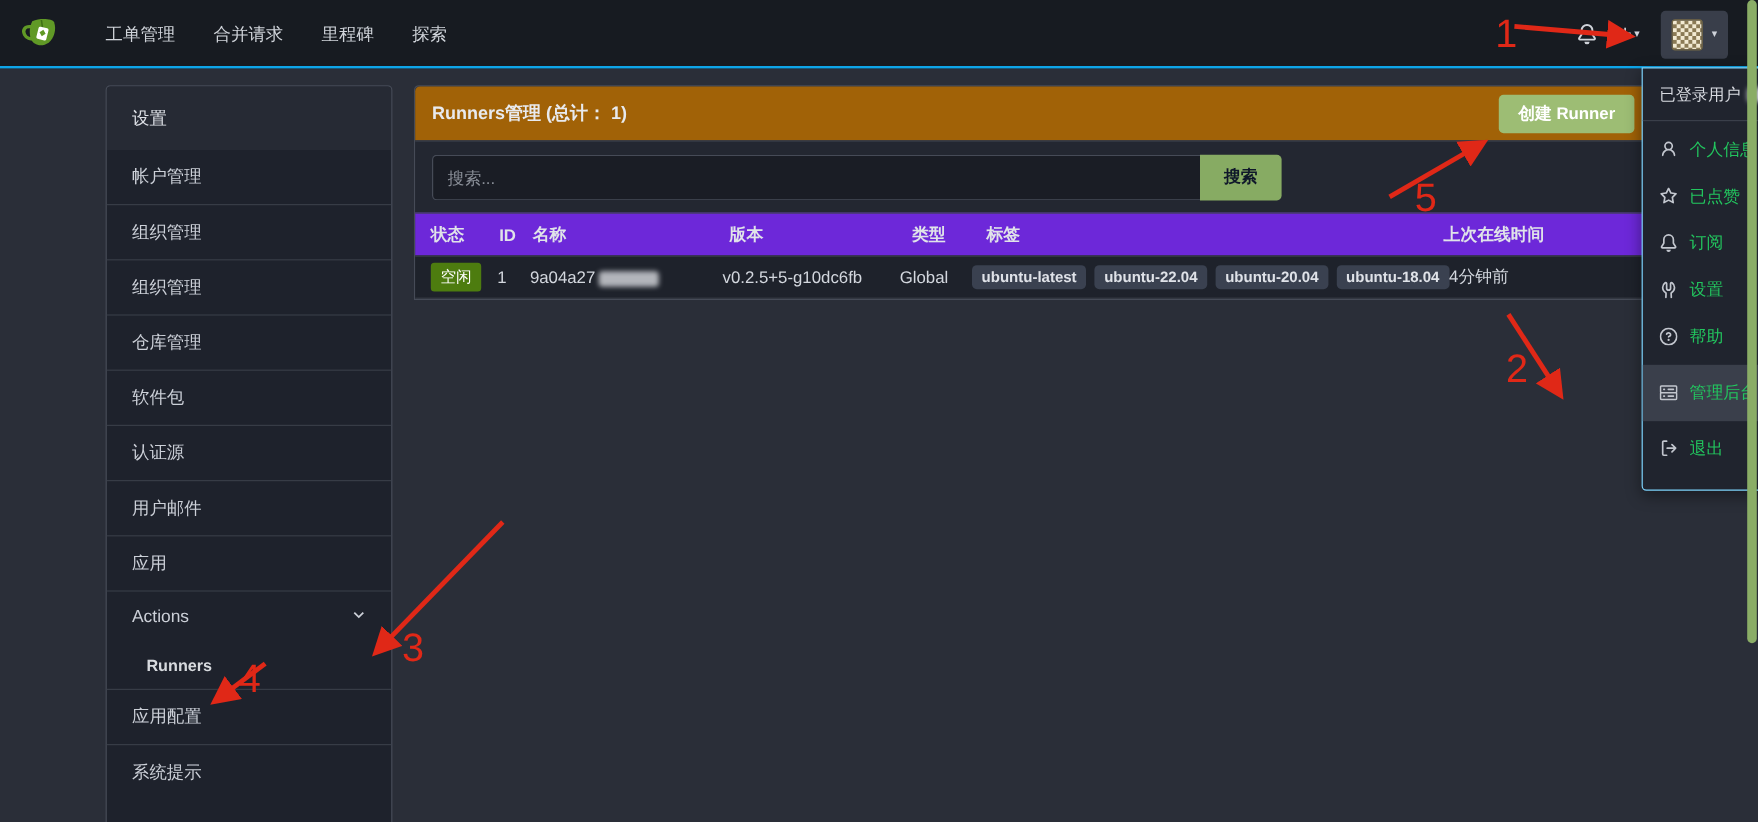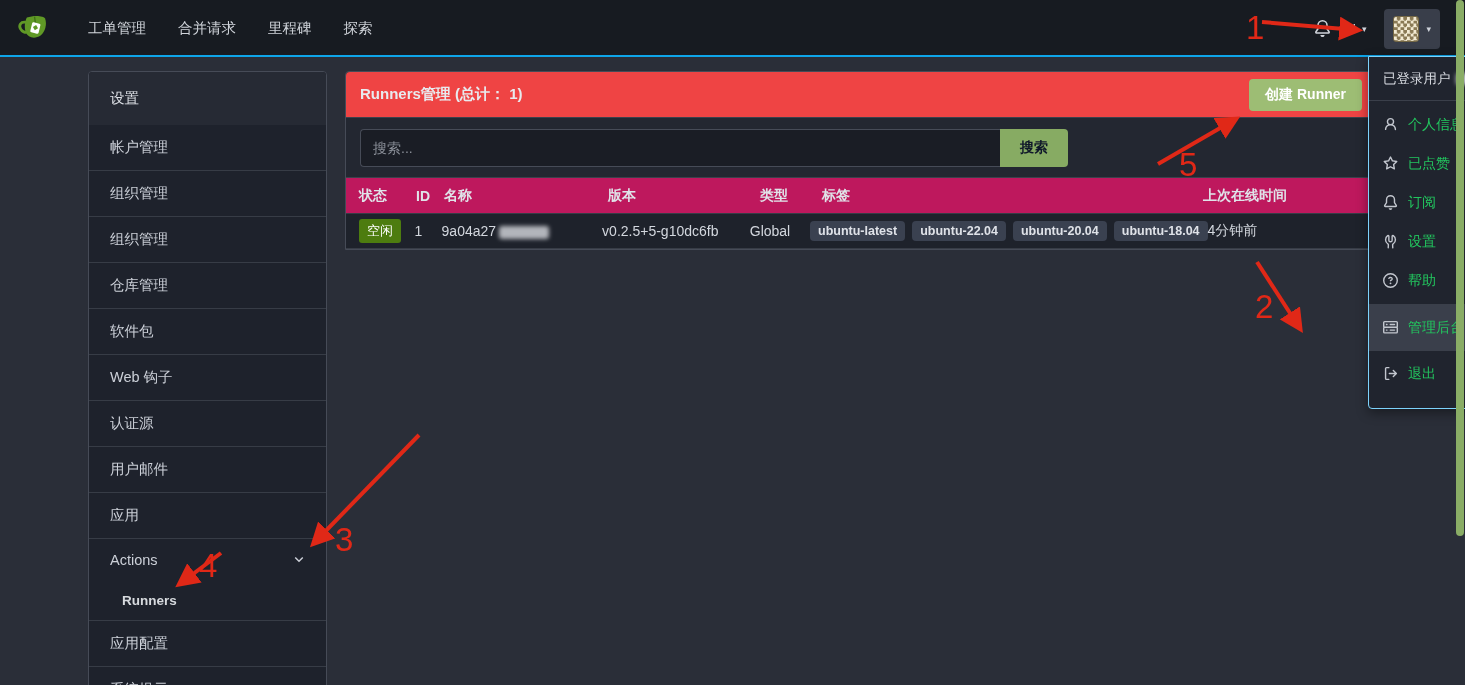--- a/index.html
+++ b/index.html
@@ -27,35 +27,35 @@
     background:#1e222c; border:1px solid #464b57; border-radius:4px 4px 0 0; overflow:hidden; }
   .side-header { background:#262a34; padding:17px 21px; font-size:14.5px; color:#dde0e6; }
   .side-item { padding:13px 21px; font-size:14.5px; color:#ccd0d8; border-top:1px solid #373c46;
     cursor:pointer; display:flex; align-items:center; justify-content:space-between; }
   .side-sub { padding:12px 21px 12px 33px; font-size:13.5px; font-weight:bold; color:#d7dade; cursor:pointer; }
   .chev svg { width:12px; height:12px; stroke:#ccd0d8; fill:none; stroke-width:2; }
 
   
   .main-box { position:absolute; left:345px; top:71px; width:1032px;
     border:1px solid #464b57; border-radius:4px 4px 0 0; z-index:5; }
-  .main-header { height:45px; background:#ef4444; display:flex; align-items:center;
+  .main-header { height:45px; background:#a16207; display:flex; align-items:center;
     justify-content:space-between; padding:0 14px; border-radius:4px 4px 0 0; }
   .main-title { font-size:15px; font-weight:600; color:#e8eaee; }
   .create-btn { background:#9dbd74; color:#fff; border:none; border-radius:4px;
     height:32px; padding:0 16px; font-size:14px; font-weight:600; cursor:pointer; white-space:nowrap; }
   .search-seg { background:#232731; border-top:1px solid #3c414c; padding:11px 14px; height:60px; }
   .search-form { display:flex; width:708px; height:38px; }
   .search-input { flex:1; background:#1a1d25; border:1px solid #464b57; border-right:none;
     border-radius:4px 0 0 4px; padding:0 12px; font-size:14px; color:#86efac; outline:none;
     font-family:"Liberation Sans","DejaVu Sans",sans-serif; }
   .search-input::placeholder { color:#8a8f98; }
   .search-btn { width:68px; background:#87ab63; border:none; border-radius:0 4px 4px 0;
     color:#0f172a; font-size:14px; font-weight:600; cursor:pointer; }
   .tbl-head, .tbl-row { display:flex; align-items:center; padding:0 13px; }
-  .tbl-head { height:36px; background:#be185d; border-top:1px solid #3c414c;
+  .tbl-head { height:36px; background:#6d28d9; border-top:1px solid #3c414c;
     font-size:14px; font-weight:700; color:#e0e3e9; }
   .tbl-row { height:36px; background:#1e222b; border-top:1px solid #373c46;
     border-bottom:1px solid #373c46; font-size:14px; color:#d3d7de; }
   .c-status{width:57px;} .c-id{width:28px;} .c-name{width:122px;} .c-version{width:152px;margin-left:42px;}
   .c-type{width:62px;} .c-labels{flex:1; display:flex; gap:7px; align-items:center;} .c-time{width:160px;}
   .badge-idle { display:inline-block; background:#4d7c0f; color:#fff; font-size:13px;
     padding:3px 8px; border-radius:3px; }
   .tag { background:#3a4150; color:#dfe2e8; font-size:12.5px; font-weight:700;
     padding:3px 8px; border-radius:4px; white-space:nowrap; }
   .blur-chip { display:inline-block; vertical-align:middle; background:#d8dadf;
@@ -131,23 +131,20 @@
       <span>组织管理</span>
     </div>
   <div class="side-item">
       <span>组织管理</span>
     </div>
   <div class="side-item">
       <span>仓库管理</span>
     </div>
   <div class="side-item">
       <span>软件包</span>
-    </div>
-  <div class="side-item">
-      <span>Web 钩子</span>
     </div>
   <div class="side-item">
       <span>认证源</span>
     </div>
   <div class="side-item">
       <span>用户邮件</span>
     </div>
   <div class="side-item">
       <span>应用</span>
     </div>

